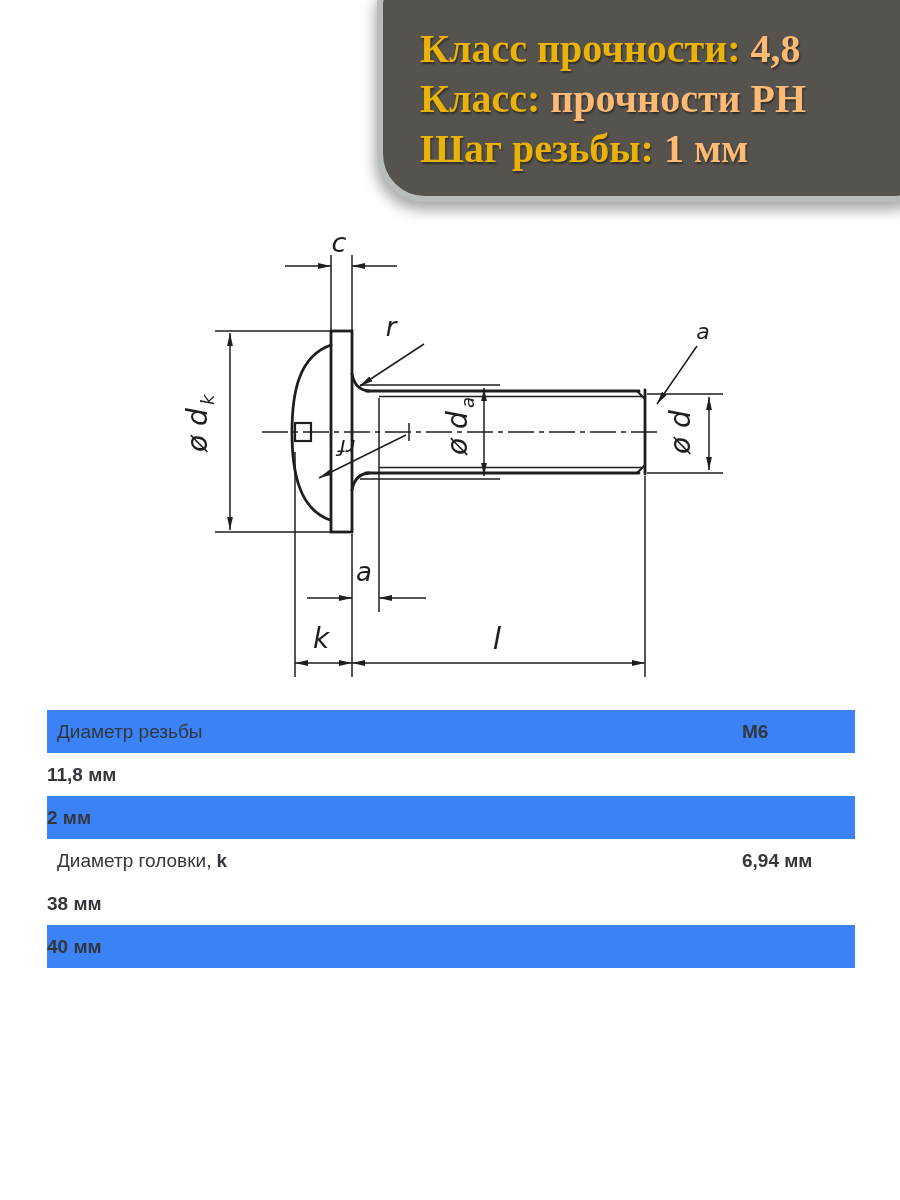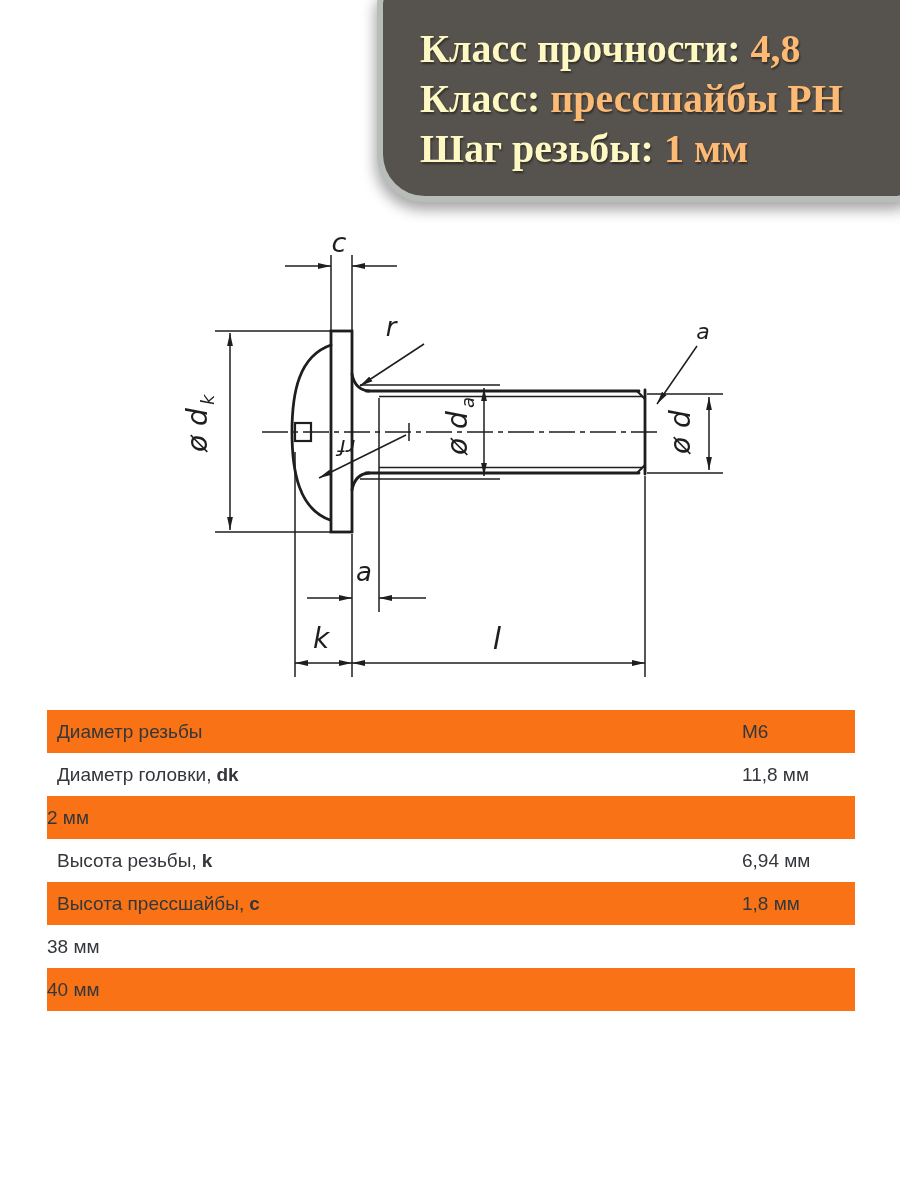--- a/index.html
+++ b/index.html
@@ -13,30 +13,30 @@
     background:#56524d;
     border:6px solid #b9bdb9;
     border-radius:18px 18px 18px 48px;
     box-shadow:-2px 8px 14px rgba(0,0,0,0.35);
     padding:32px 10px 0 37px;
     box-sizing:border-box;
   }
   .b-line { font-family:"Liberation Serif", serif; font-weight:700;
             font-size:40px; line-height:50px; white-space:nowrap;
             text-shadow:1px 2px 2px rgba(0,0,0,0.45); }
-  .b-label { color:#fef9c3; }
+  .b-label { color:#eab308; }
   .b-value { color:#fdba74; }
 
   
   .spec-table { position:absolute; left:47px; top:710px; width:808px; }
   .row { display:flex; align-items:center; height:43px; font-size:19px; color:#33373b; }
-  .row.shade { background:#f97316; }
+  .row.shade { background:#3b82f6; }
   .cell-label { flex:1; padding-left:10px; }
   .sym { font-weight:bold; margin-left:5px; }
-  .cell-value { width:113px; text-align:left; }
+  .cell-value { width:113px; text-align:left;font-weight:bold; }
 
   
   svg.draw { position:absolute; left:0; top:0; }
   .ln  { stroke:#1e1e1e; stroke-width:2.8; fill:none; stroke-linecap:round; }
   .ln2 { stroke:#1e1e1e; stroke-width:2.2; fill:none; }
   .thin{ stroke:#1e1e1e; stroke-width:1.5; fill:none; }
   .root{ stroke:#1e1e1e; stroke-width:1.4; fill:none; }
   .lbl { font-family:"DejaVu Sans", sans-serif; font-style:italic; fill:#1e1e1e; }
 </style>
 </head>
@@ -124,47 +124,42 @@
     <text class="lbl" x="497" y="649" font-size="30" text-anchor="middle">l</text>
   </svg>
 
   <div class="banner">
     <div class="b-line">
       <span class="b-label">Класс прочности:</span>
       <span class="b-value">4,8</span>
     </div>
     <div class="b-line">
       <span class="b-label">Класс:</span>
-      <span class="b-value">прессшайбы PH</span>
+      <span class="b-value">прочности PH</span>
     </div>
     <div class="b-line">
       <span class="b-label">Шаг резьбы:</span>
       <span class="b-value">1 мм</span>
     </div>
   </div>
 
   <div class="spec-table">
     <div class="row shade">
       <span class="cell-label"><span>Диаметр резьбы</span><b class="sym"></b></span>
       <span class="cell-value">М6</span>
     </div>
     <div class="row">
-      <span class="cell-label"><span>Диаметр головки,</span><b class="sym">dk</b></span>
       <span class="cell-value">11,8 мм</span>
     </div>
     <div class="row shade">
       <span class="cell-value">2 мм</span>
     </div>
     <div class="row">
-      <span class="cell-label"><span>Высота резьбы,</span><b class="sym">k</b></span>
+      <span class="cell-label"><span>Диаметр головки,</span><b class="sym">k</b></span>
       <span class="cell-value">6,94 мм</span>
-    </div>
-    <div class="row shade">
-      <span class="cell-label"><span>Высота прессшайбы,</span><b class="sym">c</b></span>
-      <span class="cell-value">1,8 мм</span>
     </div>
     <div class="row">
       <span class="cell-value">38 мм</span>
     </div>
     <div class="row shade">
       <span class="cell-value">40 мм</span>
     </div>
   </div>
 
 </div>

